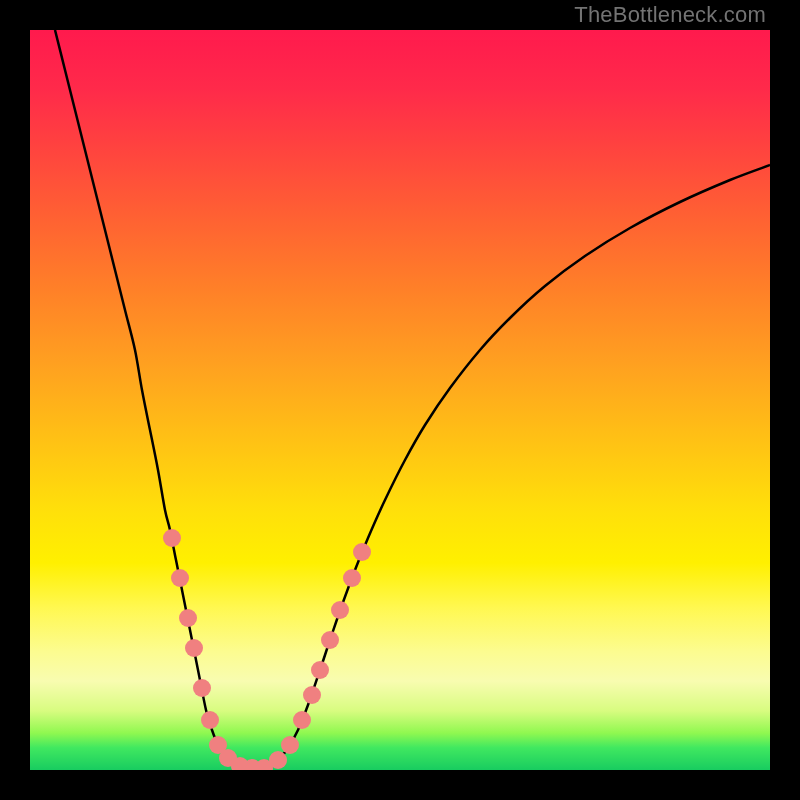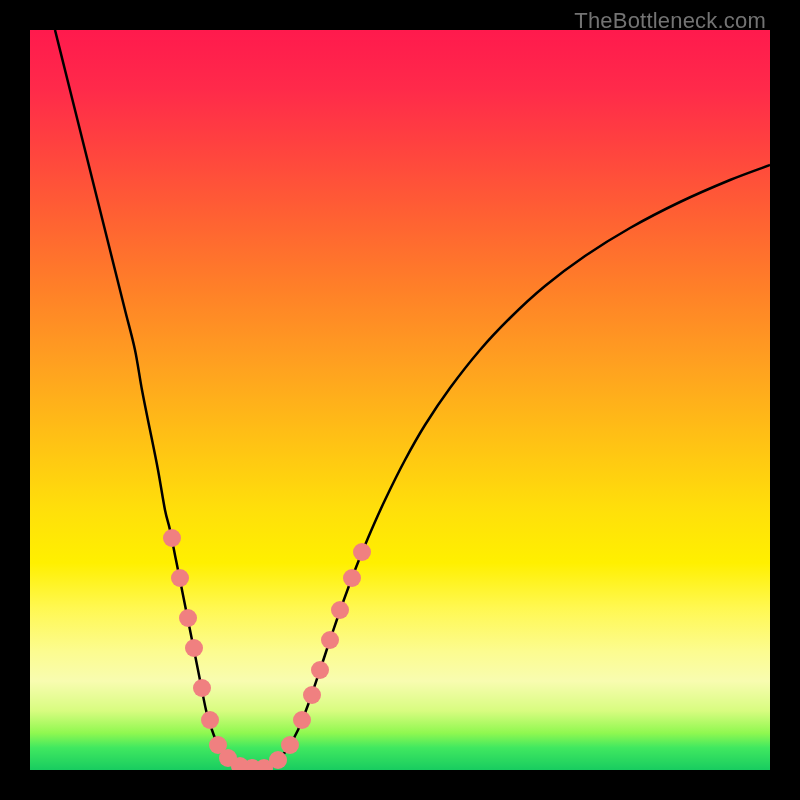--- a/index.html
+++ b/index.html
@@ -30,21 +30,21 @@
       #fcfc90 84%,
       #f8fcb0 88%,
       #d8fc80 92%,
       #90f850 95%,
       #40e860 97%,
       #18cc60 100%
     );
   }
   .watermark {
     position: absolute;
-    top: 8px;
+    top: 2px;
     right: 34px;
     font-family: Arial, Helvetica, sans-serif;
     font-size: 22px;
     color: #737373;
     letter-spacing: 0.2px;
   }
   .curves {
     position: absolute;
     left: 0;
     top: 0;

